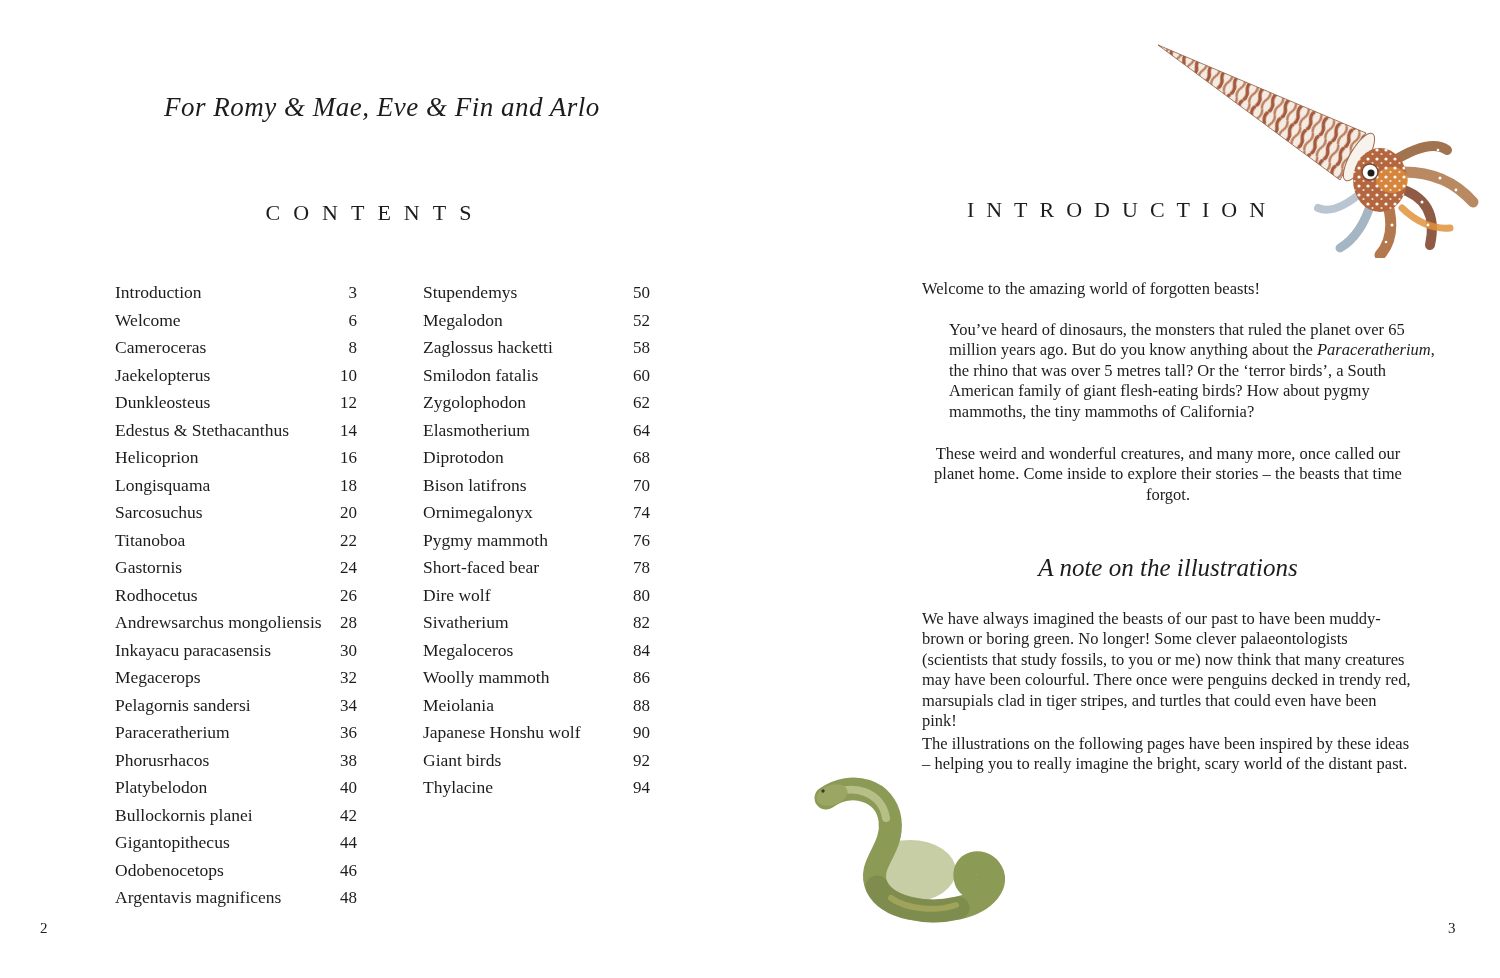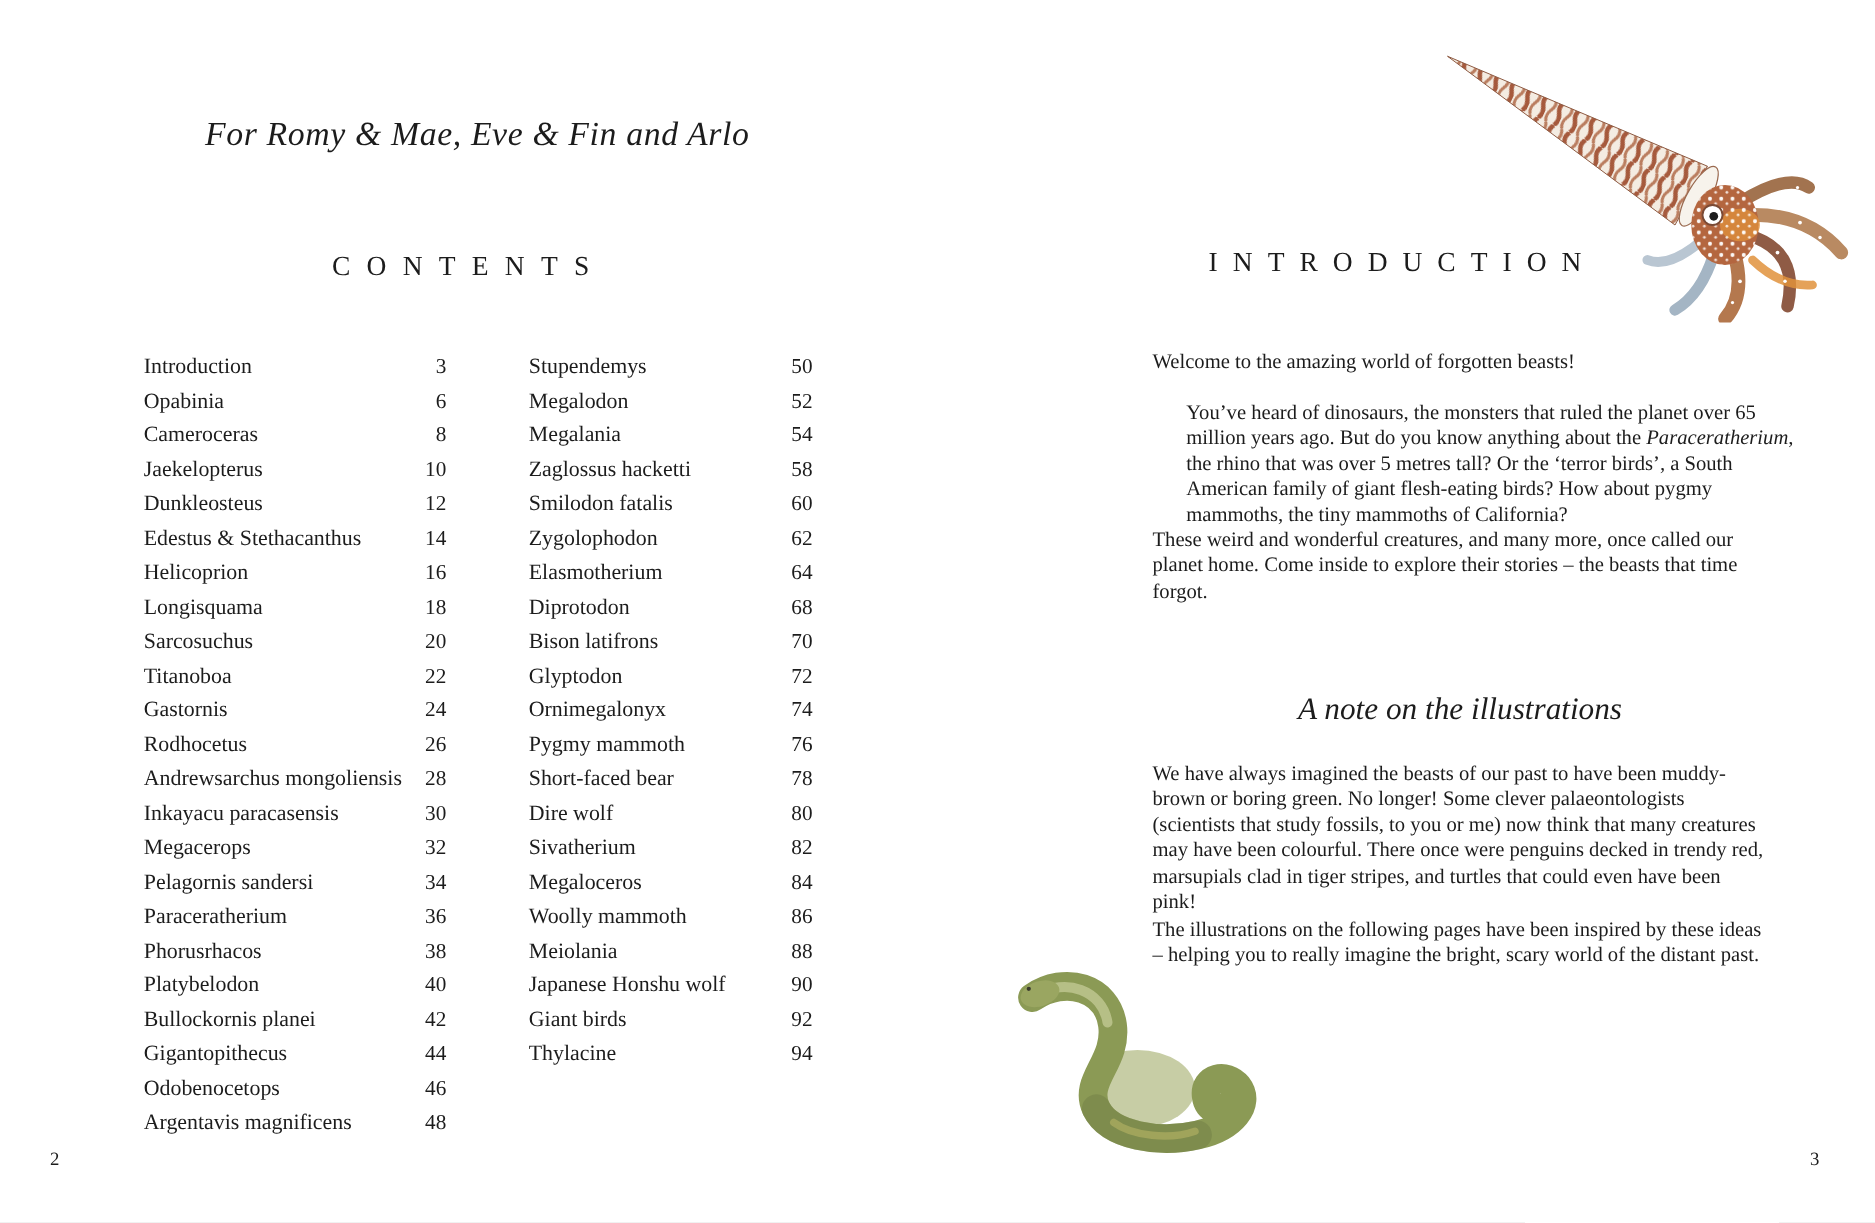--- a/index.html
+++ b/index.html
@@ -33,21 +33,21 @@
   }
   .toc-title{font-size:17.5px;}
   .toc-page{font-size:17px;}
   .body-par{
     left:922px;width:492px;
     font-size:16.5px;line-height:20.4px;
     text-align:left;
   }
   #p1{top:279px;}
   #p2{top:320px;margin-left:27px;}
-  #p3{top:422px;}
+  #p3{top:444px;text-align:center;}
   #p4{top:609px;}
   #p5{top:734px;}
   .note-heading{
     left:922px;top:554px;width:492px;
     font-size:25px;font-style:italic;font-weight:normal;
     text-align:center;
   }
   .page-num{font-size:15px;top:920px;}
   .left-num{left:40px;}
   .right-num{left:1448px;}
@@ -65,21 +65,21 @@
     <p class="abs dedication">For Romy &amp; Mae, Eve &amp; Fin and Arlo</p>
 
     <h1 class="abs section-title contents-title">CONTENTS</h1>
 
     <div class="abs toc-col" id="toc1">
         <div class="toc-row">
           <span class="toc-title">Introduction</span>
           <span class="toc-page">3</span>
         </div>
         <div class="toc-row">
-          <span class="toc-title">Opabinia</span>
+          <span class="toc-title">Welcome</span>
           <span class="toc-page">6</span>
         </div>
         <div class="toc-row">
           <span class="toc-title">Cameroceras</span>
           <span class="toc-page">8</span>
         </div>
         <div class="toc-row">
           <span class="toc-title">Jaekelopterus</span>
           <span class="toc-page">10</span>
         </div>
@@ -163,24 +163,20 @@
     <div class="abs toc-col" id="toc2">
         <div class="toc-row">
           <span class="toc-title">Stupendemys</span>
           <span class="toc-page">50</span>
         </div>
         <div class="toc-row">
           <span class="toc-title">Megalodon</span>
           <span class="toc-page">52</span>
         </div>
         <div class="toc-row">
-          <span class="toc-title">Megalania</span>
-          <span class="toc-page">54</span>
-        </div>
-        <div class="toc-row">
           <span class="toc-title">Zaglossus hacketti</span>
           <span class="toc-page">58</span>
         </div>
         <div class="toc-row">
           <span class="toc-title">Smilodon fatalis</span>
           <span class="toc-page">60</span>
         </div>
         <div class="toc-row">
           <span class="toc-title">Zygolophodon</span>
           <span class="toc-page">62</span>
@@ -189,24 +185,20 @@
           <span class="toc-title">Elasmotherium</span>
           <span class="toc-page">64</span>
         </div>
         <div class="toc-row">
           <span class="toc-title">Diprotodon</span>
           <span class="toc-page">68</span>
         </div>
         <div class="toc-row">
           <span class="toc-title">Bison latifrons</span>
           <span class="toc-page">70</span>
-        </div>
-        <div class="toc-row">
-          <span class="toc-title">Glyptodon</span>
-          <span class="toc-page">72</span>
         </div>
         <div class="toc-row">
           <span class="toc-title">Ornimegalonyx</span>
           <span class="toc-page">74</span>
         </div>
         <div class="toc-row">
           <span class="toc-title">Pygmy mammoth</span>
           <span class="toc-page">76</span>
         </div>
         <div class="toc-row">

